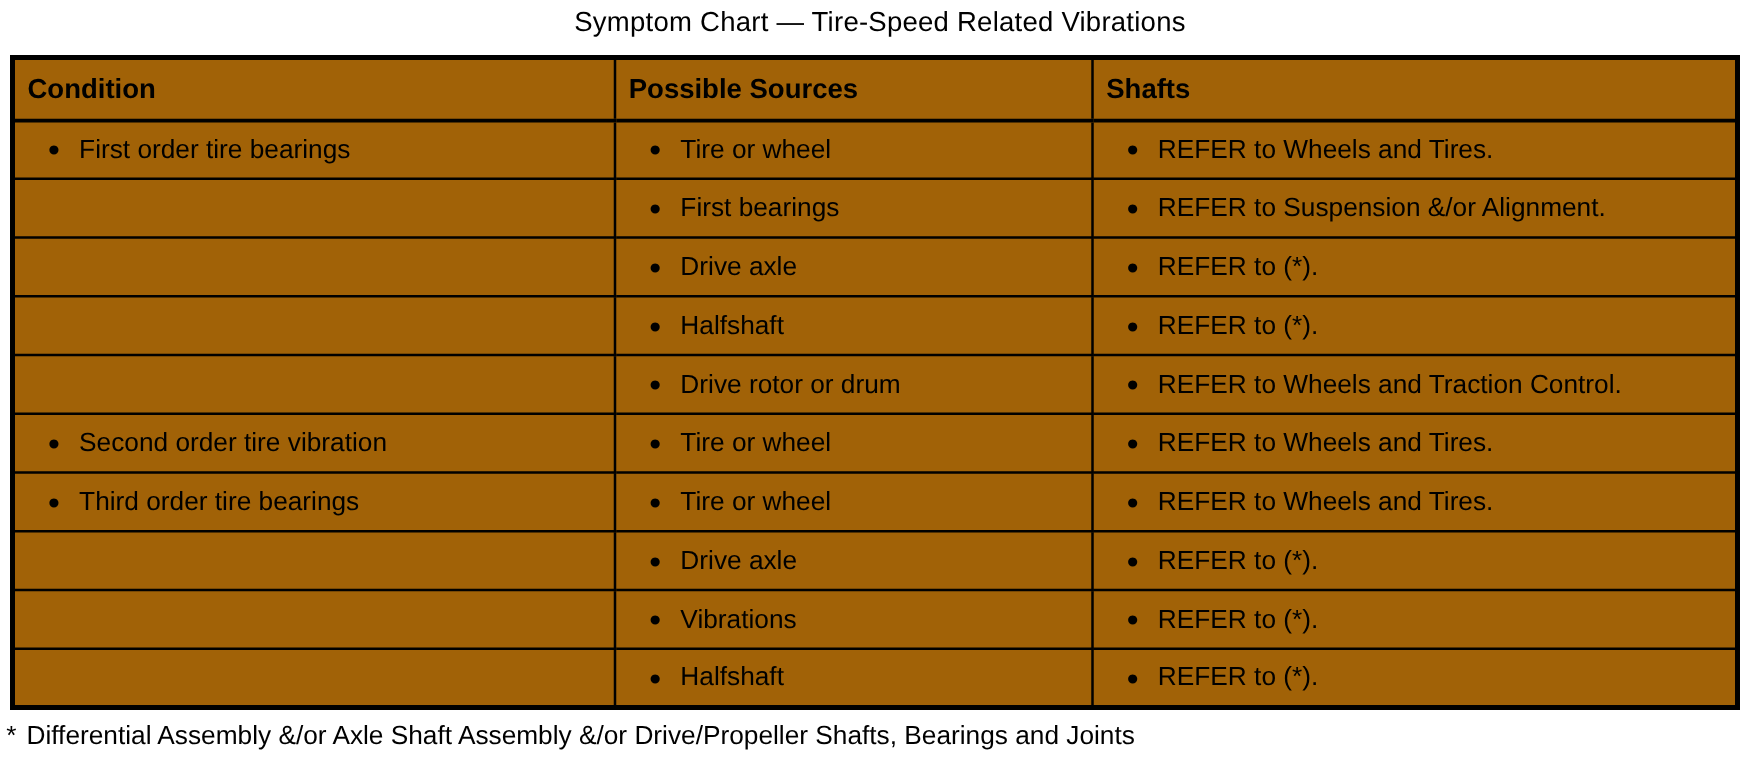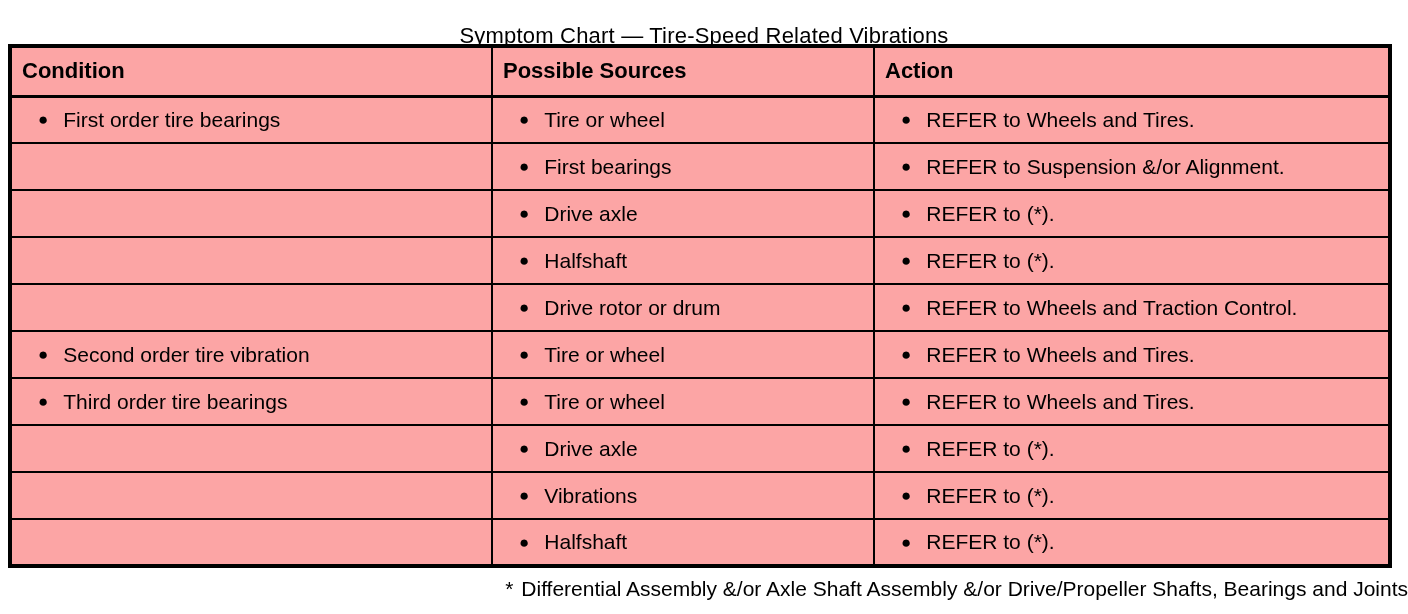--- a/index.html
+++ b/index.html
@@ -8,34 +8,34 @@
     height: 614px;
     background: #ffffff;
     color: #000000;
     font-family: "Liberation Sans", sans-serif;
     overflow: hidden;
   }
   .page { width: 1408px; height: 614px; position: relative; }
   .title {
     width: 1380px;
     margin: 0 auto;
-    padding-top: 23px;
+    padding-top: 5px;
     height: 44px;
     text-align: center;
     font-size: 22px;
     font-weight: normal;
     letter-spacing: 0.2px;
   }
   table.symptom-table {
     border-collapse: collapse;
     table-layout: fixed;
     width: 1380px;
     margin-left: 8px;
     border: 4px solid #000000;
-    background: #fca5a5;
+    background: #a16207;
   }
   col.col-condition { width: 482px; }
   col.col-sources   { width: 382px; }
   col.col-action    { width: 516px; }
   th, td {
     border: 2px solid #000000;
     vertical-align: middle;
     overflow: hidden;
     white-space: nowrap;
   }
@@ -56,42 +56,41 @@
     font-size: 17px;
     line-height: 1;
     flex: 0 0 auto;
   }
   .cell-text { display: inline-block; }
   .footnote {
     margin-left: 5px;
     margin-top: 9px;
     font-size: 21px;
     white-space: nowrap;
-    text-align: right;
   }
   .footnote-marker { display: inline-block; margin-right: 8px; }
 </style>
 </head>
 <body>
 
 <div class="page">
 
   <div class="title">Symptom Chart — Tire-Speed Related Vibrations</div>
 
   <table class="symptom-table">
     <colgroup>
       <col class="col-condition">
       <col class="col-sources">
       <col class="col-action">
     </colgroup>
     <thead>
       <tr>
         <th>Condition</th>
         <th>Possible Sources</th>
-        <th>Action</th>
+        <th>Shafts</th>
       </tr>
     </thead>
     <tbody>
 
       <tr>
         <td>
           <span class="cell-inner">
             <span class="bullet">●</span>
             <span class="cell-text">First order tire bearings</span>
           </span>

